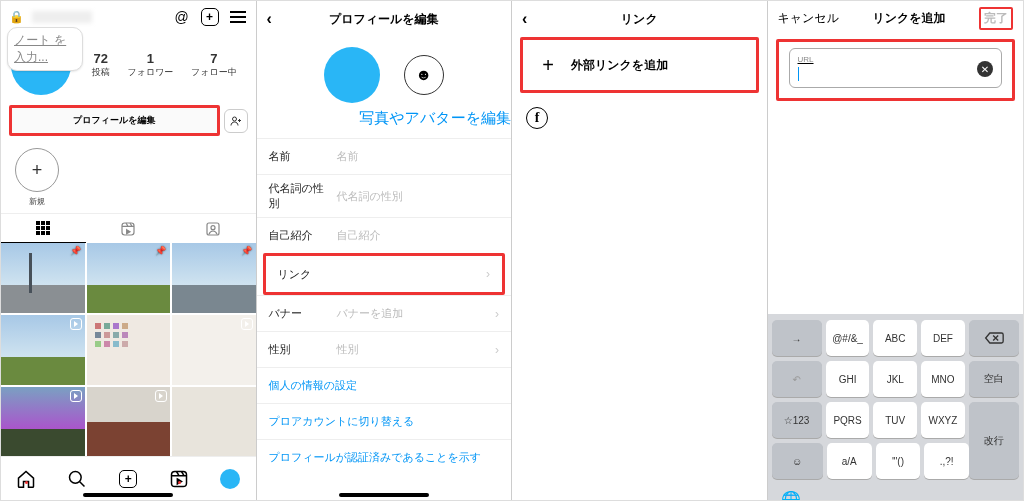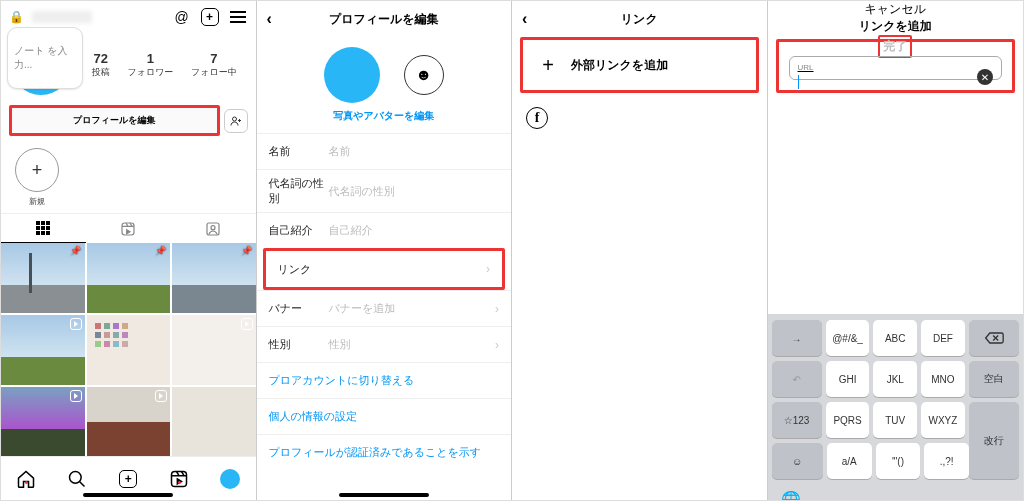--- a/index.html
+++ b/index.html
@@ -15,21 +15,21 @@
   .spacer { flex:1; }
   .top-ic { width:20px; height:20px; display:flex; align-items:center; justify-content:center; font-size:14px; }
   .threads-ic::before { content:"@"; }
   .plus-box { border:1.5px solid #000; border-radius:5px; width:18px; height:18px; display:flex; align-items:center; justify-content:center; font-size:12px; font-weight:700;}
   .burger { display:flex; flex-direction:column; gap:3px; }
   .burger span { display:block; width:16px; height:2px; background:#000; }
 
   .p1-headrow { display:flex; padding:6px 10px 8px; align-items:center; }
   .avatar-wrap { position:relative; width:72px; }
   .avatar-big { width:60px; height:60px; border-radius:50%; background:#29b6f6; }
-  .note-bub { position:absolute; top:-8px; left:-4px; background:#fff; border:1px solid #ddd; border-radius:10px; font-size:10px; color:#888; padding:16px 6px; box-shadow:0 1px 2px rgba(0,0,0,.1);}
+  .note-bub { position:absolute; top:-8px; left:-4px; background:#fff; border:1px solid #ddd; border-radius:10px; font-size:12px; color:#888; padding:4px 6px; box-shadow:0 1px 2px rgba(0,0,0,.1);text-decoration:underline;}
   .stats { flex:1; display:flex; justify-content:space-around; text-align:center; font-size:9px; color:#333; }
   .stats .n { font-size:13px; font-weight:600; display:block; }
 
   .p1-btns { display:flex; gap:4px; padding:2px 8px; align-items:center; }
   .pillbtn { flex:1; border:1px solid #ccc; border-radius:6px; font-size:9px; font-weight:600; padding:6px 0; text-align:center; background:#fafafa;}
   .addp { width:24px; height:24px; border:1px solid #ccc; border-radius:6px; display:flex; align-items:center; justify-content:center; font-size:10px;}
   .hl-edit { border:3px solid #e33; border-radius:2px; }
 
   .hl-row { display:flex; gap:18px; padding:10px 14px 6px; font-size:8px; color:#333; text-align:center;}
   .hl-item .circ { width:44px; height:44px; border-radius:50%; margin:0 auto 4px; display:flex; align-items:center; justify-content:center;}
@@ -59,40 +59,40 @@
   .navwrap{position:relative;display:flex;flex-direction:column;align-items:center;}
   .me-dot{width:20px;height:20px;border-radius:50%;background:#29b6f6;}
   .homebar{position:absolute;bottom:3px;left:50%;transform:translateX(-50%);width:90px;height:4px;background:#000;border-radius:3px;}
 
   
   .hdr { height:36px; display:flex; align-items:center; justify-content:center; position:relative; font-size:12px; font-weight:600;}
   .hdr .back { position:absolute; left:10px; font-size:16px; }
   .p2-avrow{ display:flex; justify-content:center; gap:24px; padding:10px 0 6px; align-items:center;}
   .av2{width:56px;height:56px;border-radius:50%;background:#29b6f6;}
   .av2b{width:40px;height:40px;border-radius:50%;border:1.5px solid #333;display:flex;align-items:center;justify-content:center;font-size:16px;}
-  .editphoto{color:#0095f6;font-size:10px;font-weight:700;text-align:center;padding-bottom:10px;}
-  .frow{display:flex;border-top:1px solid #eee;min-height:36px;align-items:center;padding:6px 12px;font-size:11px;}
+  .editphoto{color:#0095f6;font-size:15px;font-weight:400;text-align:right;padding-bottom:10px;}
+  .frow{display:flex;border-top:1px solid #eee;min-height:36px;align-items:center;padding:6px 12px;font-size:11px;gap:8px;}
   .frow .lab{width:60px;color:#222;}
   .frow .val{flex:1;color:#bbb;}
   .frow .chev{color:#ccc;font-size:12px;}
   .linkrow{color:#0095f6;font-size:11px;padding:10px 12px;border-top:1px solid #eee;}
   .hl-link { border:3px solid #e33; margin:0 6px; border-radius:2px;}
 
   
   .p3-row{display:flex;align-items:center;gap:12px;padding:14px 14px;font-size:12px;font-weight:600;}
   .p3-ic{width:22px;height:22px;display:flex;align-items:center;justify-content:center;border:1.5px solid #000;border-radius:50%;font-size:14px;}
   .p3-ic.plus{border:none;font-size:20px;font-weight:400;}
   .hl-add { border:3px solid #e33; margin:0 8px; border-radius:2px;}
 
   
-  .hdr4{height:34px;display:flex;align-items:center;justify-content:space-between;padding:0 10px;font-size:12px;flex-direction:column;}
+  .hdr4{height:34px;display:flex;align-items:center;justify-content:space-between;padding:0 10px;font-size:12px;}
   .hdr4 .ttl{font-weight:600;}
   .hdr4 .done{color:#bbb;font-weight:600;}
   .hl-done{border:2.5px solid #e33;padding:1px 3px;border-radius:2px;}
-  .urlbox{margin:14px 10px 10px;border:1px solid #aaa;border-radius:6px;padding:6px 30px 6px 8px;position:relative;height:24px;text-decoration:underline;}
+  .urlbox{margin:6px 10px 10px;border:1px solid #aaa;border-radius:6px;padding:6px 30px 6px 8px;position:relative;height:40px;text-decoration:underline;}
   .urlbox .lbl{font-size:8px;color:#888;}
   .urlbox .cursor{display:inline-block;width:1px;height:14px;background:#0095f6;vertical-align:middle;}
   .urlbox .clr{position:absolute;right:8px;top:12px;width:16px;height:16px;border-radius:50%;background:#333;color:#fff;font-size:10px;display:flex;align-items:center;justify-content:center;}
   .hl-url{border:3px solid #e33;margin:4px 8px;border-radius:2px;}
   .titlein{padding:10px 14px;font-size:11px;color:#bbb;}
 
   .kbd{position:absolute;left:0;right:0;bottom:0;height:186px;background:#d6d8dc;padding:6px 4px 4px;}
   .krow{display:flex;gap:4px;margin-bottom:5px;}
   .key{background:#fff;border-radius:5px;box-shadow:0 1px 0 #aaa;height:36px;display:flex;align-items:center;justify-content:center;font-size:10px;font-weight:500;color:#333;}
   .key.gray{background:#bfc3c9;}
@@ -305,22 +305,22 @@
         <span class="lab">バナー</span>
         <span class="val">バナーを追加</span>
         <span class="chev">›</span>
       </div>
   <div class="frow">
         <span class="lab">性別</span>
         <span class="val">性別</span>
         <span class="chev">›</span>
       </div>
 
+  <div class="linkrow">個人の情報の設定</div>
   <div class="linkrow">プロアカウントに切り替える</div>
-  <div class="linkrow">個人の情報の設定</div>
   <div class="linkrow">プロフィールが認証済みであることを示す</div>
 
   <div class="homebar"></div>
 </div>
 
 <div class="pane">
   <div class="hdr">
     <span class="back">‹</span>
     <span>リンク</span>
   </div>

